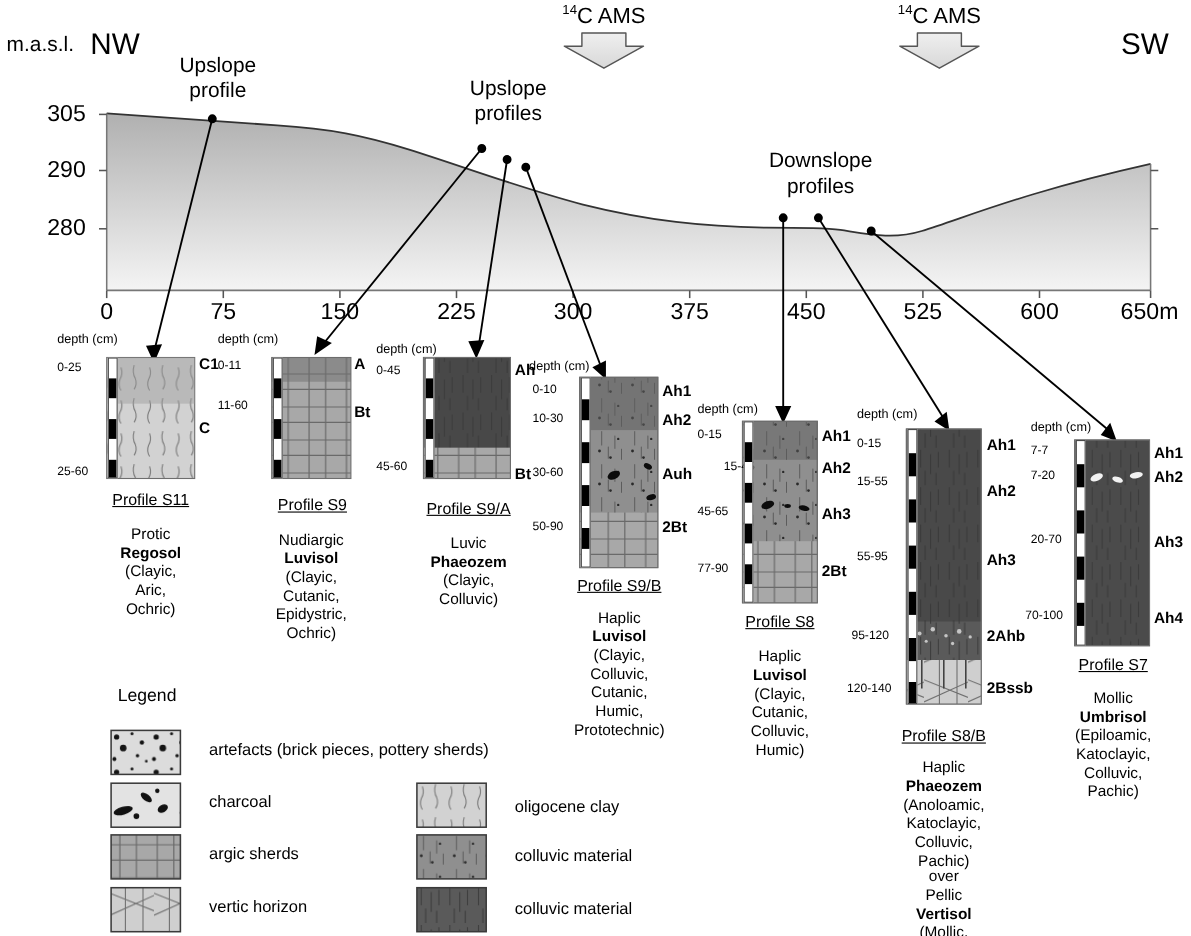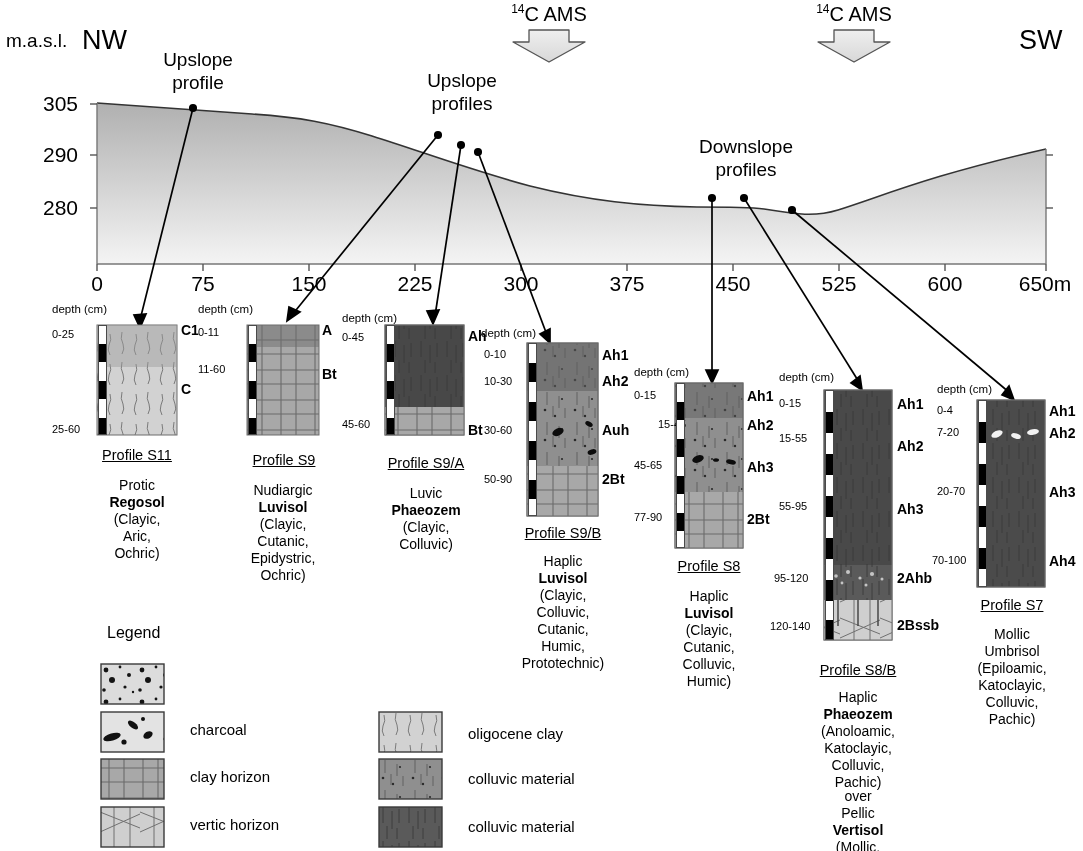--- a/index.html
+++ b/index.html
@@ -428,59 +428,60 @@
   </div>
   <div class="abs pdesc" style="left:790px;top:788px;width:136px;">
     <div>over</div>
     <div>Pellic</div>
     <div style="font-weight:bold">Vertisol</div>
     <div>(Mollic,</div>
 
   </div>
 
   <div class="abs depthhdr txt" style="left:937px;top:383px;">depth (cm)</div>
-  <div class="abs depthval txt" style="left:937px;top:404px;">0-4</div>
+  <div class="abs depthval txt" style="left:937px;top:404px;">7-7</div>
   <div class="abs depthval txt" style="left:937px;top:426px;">7-20</div>
   <div class="abs depthval txt" style="left:937px;top:485px;">20-70</div>
   <div class="abs depthval txt" style="left:932px;top:554px;">70-100</div>
   <div class="scalebar" style="left:978px;top:400px;height:187px;">
     <div class="seg" style="top:21px;height:21px;"></div>
     <div class="seg" style="top:63px;height:21px;"></div>
     <div class="seg" style="top:105px;height:21px;"></div>
     <div class="seg" style="top:147px;height:21px;"></div>
   </div>
   <div class="abs hz txt" style="left:1049px;top:403px;">Ah1</div>
   <div class="abs hz txt" style="left:1049px;top:425px;">Ah2</div>
   <div class="abs hz txt" style="left:1049px;top:484px;">Ah3</div>
   <div class="abs hz txt" style="left:1049px;top:553px;">Ah4</div>
   <div class="abs pname" style="left:954px;top:597px;width:116px;">Profile S7</div>
   <div class="abs pdesc" style="left:948px;top:626px;width:128px;">
     <div>Mollic</div>
-    <div style="font-weight:normal">Umbrisol</div>
+    <div style="font-weight:bold">Umbrisol</div>
     <div>(Epiloamic,</div>
     <div>Katoclayic,</div>
     <div>Colluvic,</div>
     <div>Pachic)</div>
   </div>
 
   <div class="abs legend-title txt" style="left:107px;top:624px;">Legend</div>
 
   <svg class="abs" style="left:100px;top:663px;" width="66" height="42">
     <rect x="1" y="1" width="63" height="40" fill="url(#pArte)" stroke="#3a3a3a" stroke-width="1.4"></rect>
   </svg>
+  <div class="abs legend-label txt" style="left:190px;top:673px;">artefacts (brick pieces, pottery sherds)</div>
 
   <svg class="abs" style="left:100px;top:711px;" width="66" height="42">
     <rect x="1" y="1" width="63" height="40" fill="url(#pChar)" stroke="#3a3a3a" stroke-width="1.4"></rect>
   </svg>
   <div class="abs legend-label txt" style="left:190px;top:721px;">charcoal</div>
 
   <svg class="abs" style="left:100px;top:758px;" width="66" height="42">
     <rect x="1" y="1" width="63" height="40" fill="url(#pArgic)" stroke="#3a3a3a" stroke-width="1.4"></rect>
   </svg>
-  <div class="abs legend-label txt" style="left:190px;top:768px;">clay horizon</div>
+  <div class="abs legend-label txt" style="left:190px;top:768px;">argic sherds</div>
 
   <svg class="abs" style="left:100px;top:806px;" width="66" height="42">
     <rect x="1" y="1" width="63" height="40" fill="url(#pVertic)" stroke="#3a3a3a" stroke-width="1.4"></rect>
   </svg>
   <div class="abs legend-label txt" style="left:190px;top:816px;">vertic horizon</div>
 
   <svg class="abs" style="left:378px;top:711px;" width="66" height="42">
     <rect x="1" y="1" width="63" height="40" fill="url(#pOligo)" stroke="#3a3a3a" stroke-width="1.4"></rect>
   </svg>
   <div class="abs legend-label txt" style="left:468px;top:725px;">oligocene clay</div>

